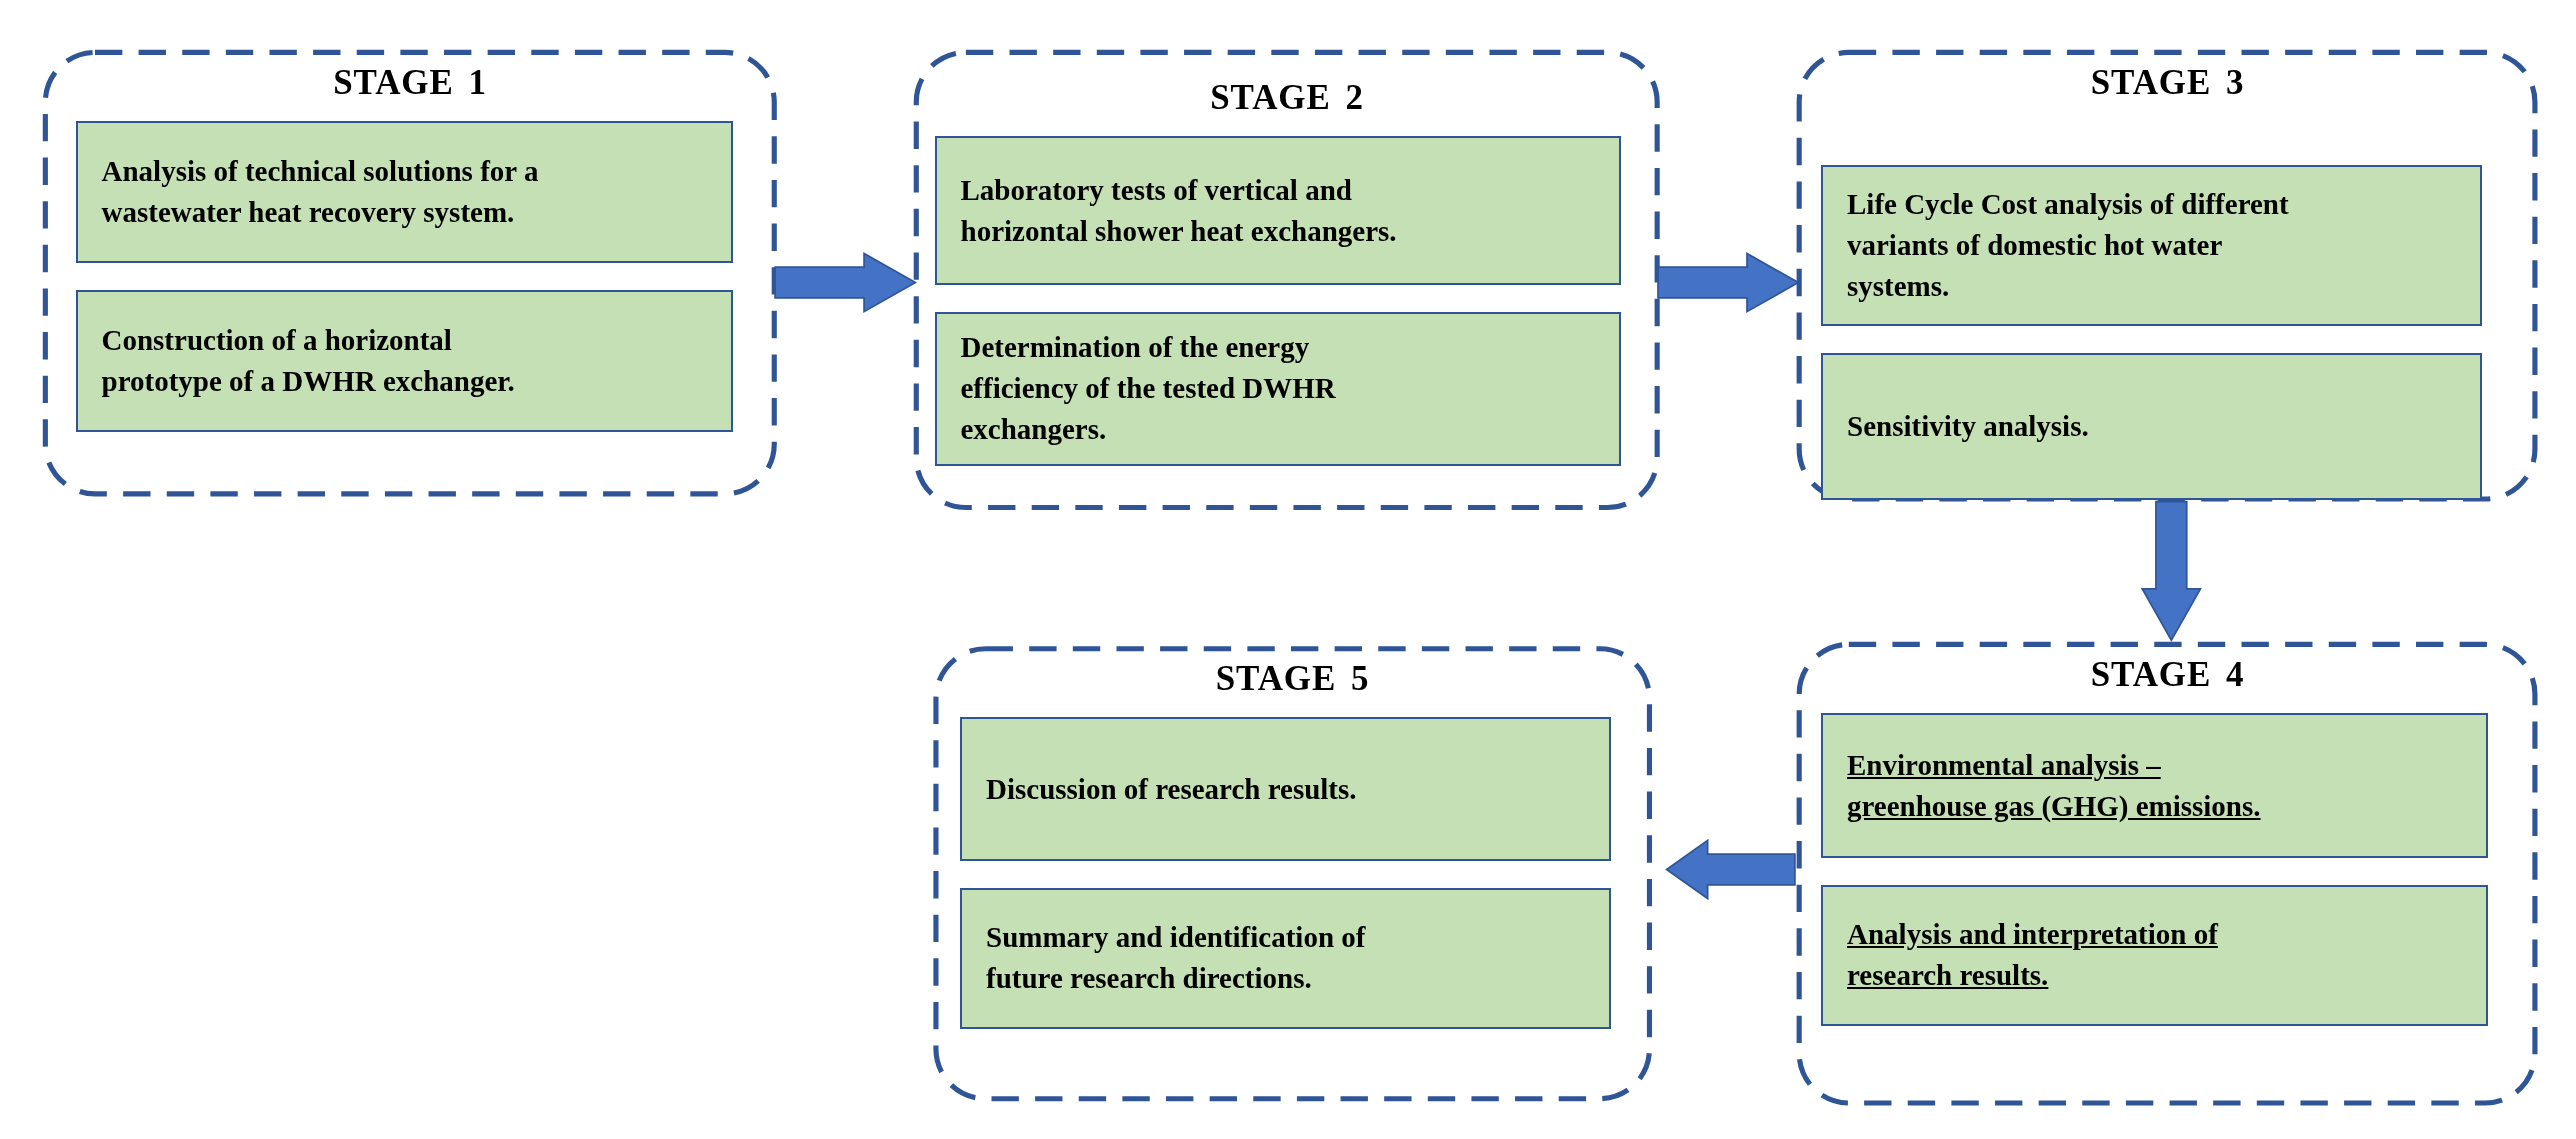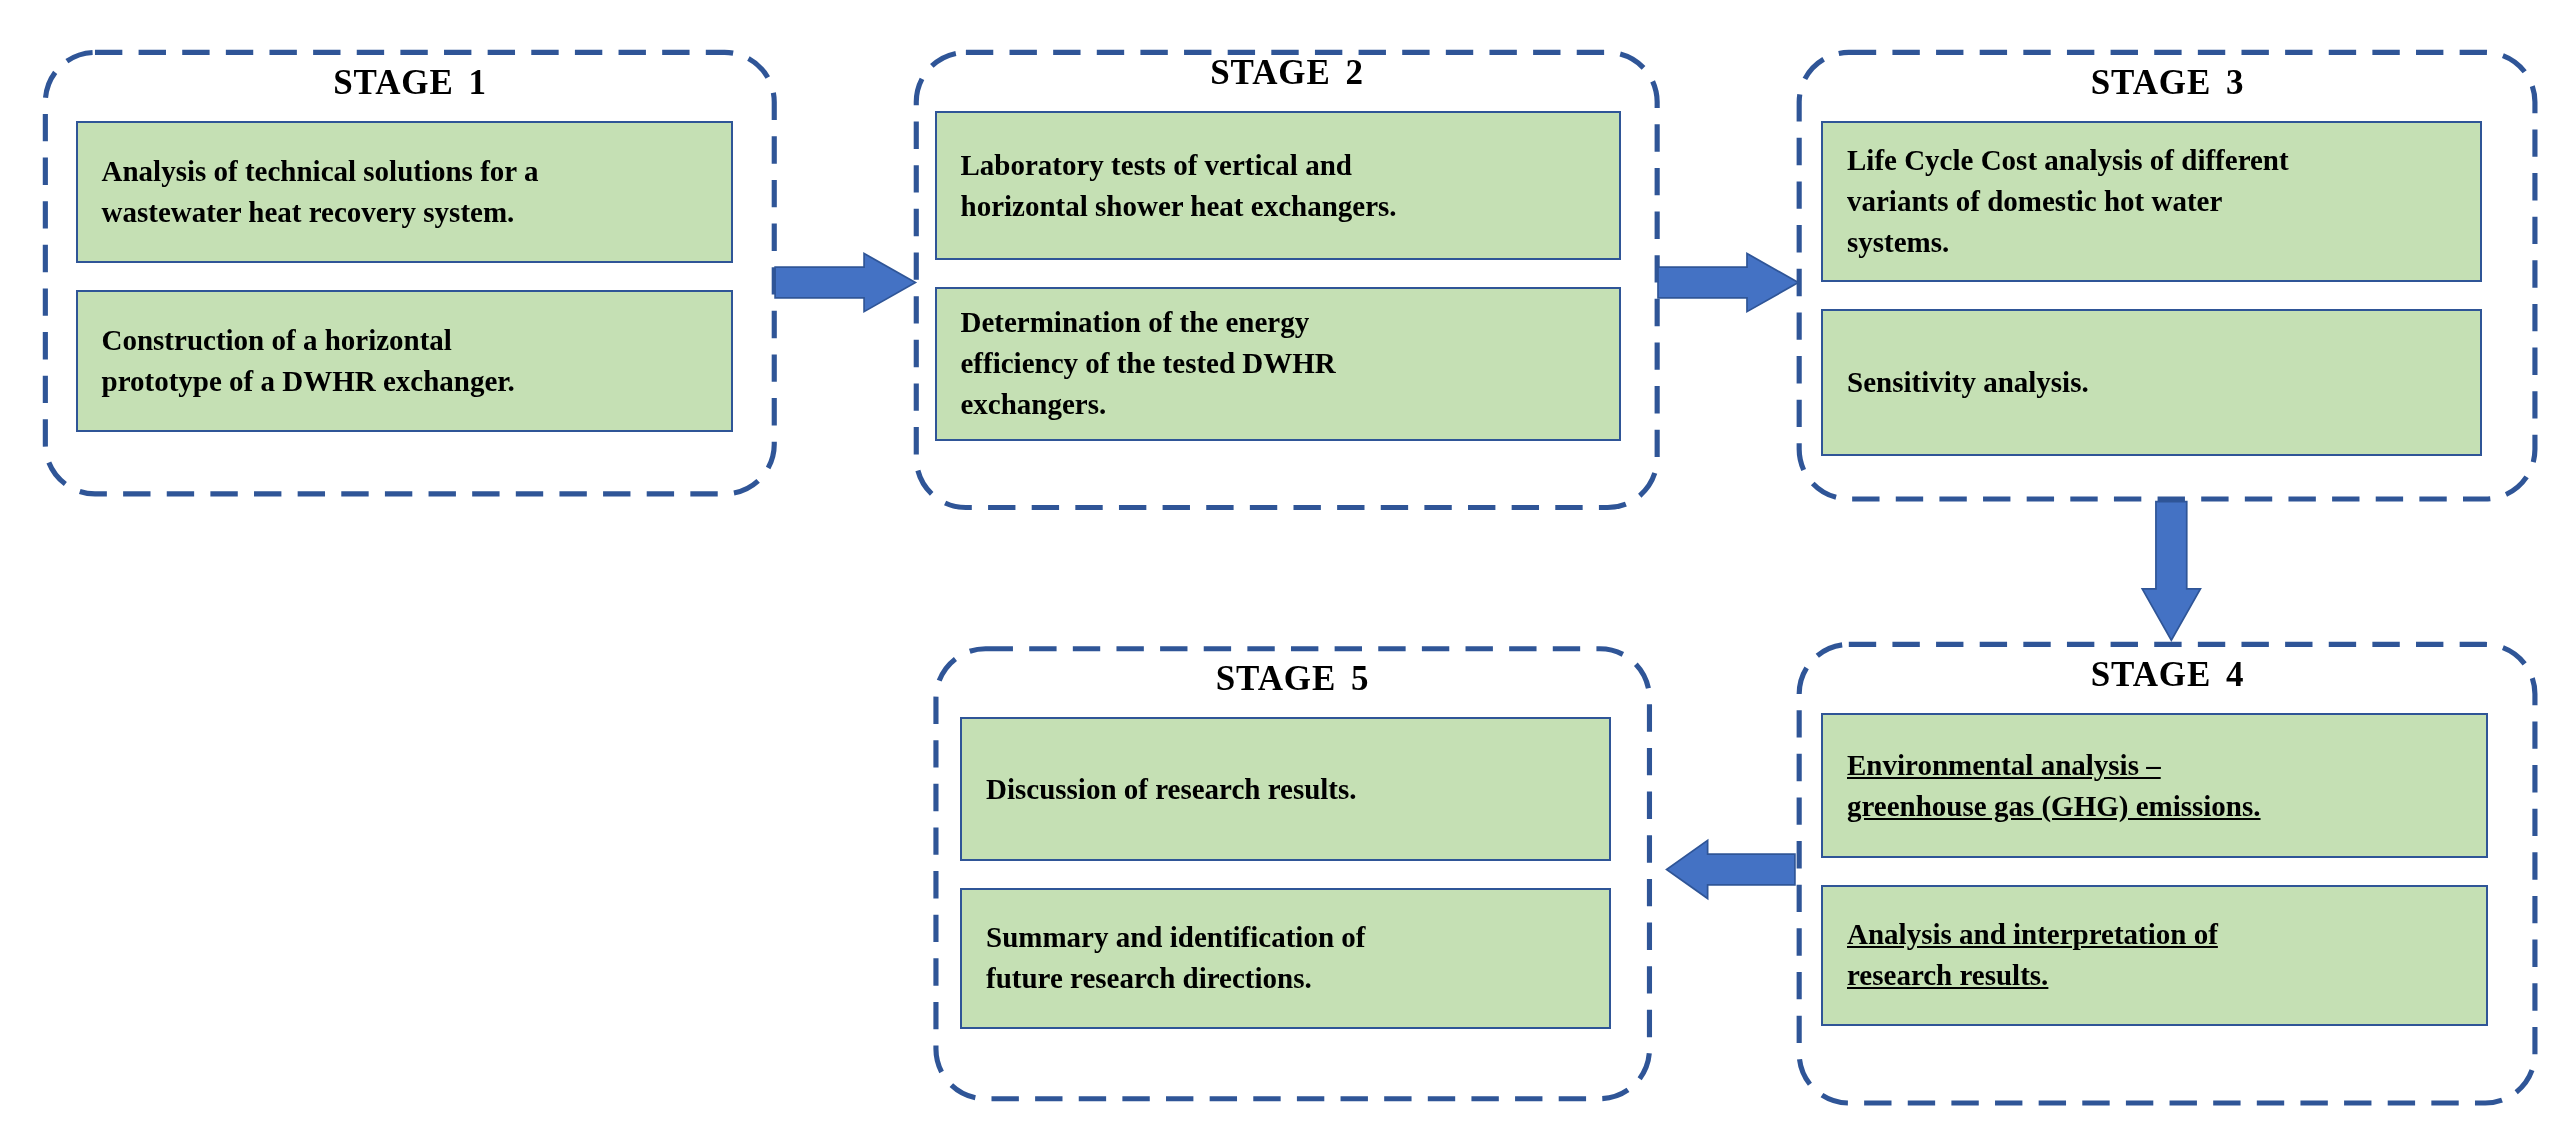--- a/index.html
+++ b/index.html
@@ -58,35 +58,35 @@
     padding: 6.8px 17px 6.8px 24px;
   }
   .task-text {
     font-size: 29px;
     font-weight: bold;
     line-height: 41px;
     white-space: pre-line;
   }
   
   #stage-1 { left: 43px;   top: 50px;  width: 734px; height: 447px; }
-  #stage-2 { left: 914px; top: 40px;  width: 746px; height: 460px; }
+  #stage-2 { left: 914px; top: 65px;  width: 746px; height: 460px; }
   #stage-3 { left: 1797px; top: 50px;  width: 741px; height: 452px; }
   #stage-4 { left: 1797px; top: 642px; width: 741px; height: 464px; }
   #stage-5 { left: 933px; top: 646px; width: 719px; height: 455px; }
 
   #stage-1 .stage-body { padding: 0 44px 0 32.5px; }
   #stage-2 .stage-body { padding: 0 39px 0 20.5px; }
   #stage-3 .stage-body { padding: 0 56px 0 24px; }
   #stage-4 .stage-body { padding: 0 50px 0 24px; text-decoration: underline; }
   #stage-5 .stage-body { padding: 0 41px 0 27px; }
 
   #stage-1 .task-box { min-height: 142px; }
   #stage-2 .task-box-0 { min-height: 149px; }
   #stage-2 .task-box-1 { min-height: 154px; }
-  #stage-3 .task-box-0 { min-height: 161px; }
+  #stage-3 .task-box-0 { min-height: 161px; margin-top: 44px; }
   #stage-3 .task-box-1 { min-height: 147px; }
   #stage-4 .task-box-0 { min-height: 145px; }
   #stage-4 .task-box-1 { min-height: 141px; }
   #stage-5 .task-box-0 { min-height: 144px; }
   #stage-5 .task-box-1 { min-height: 141px; }
 </style>
 </head>
 <body>
 
 <div id="canvas">

